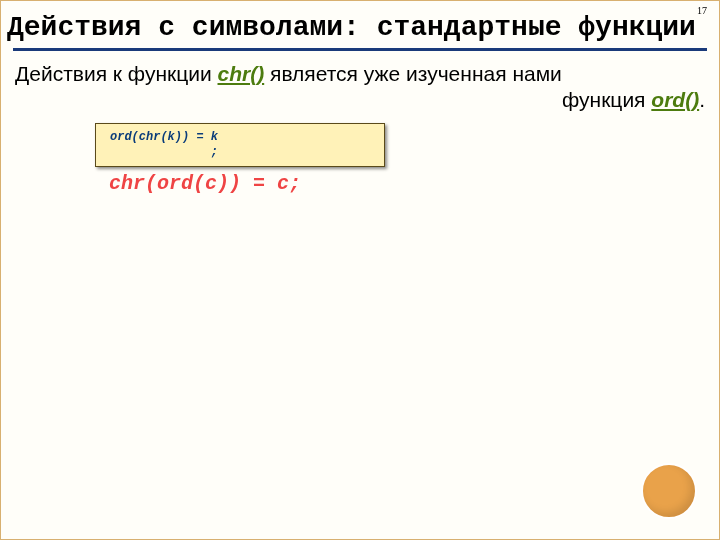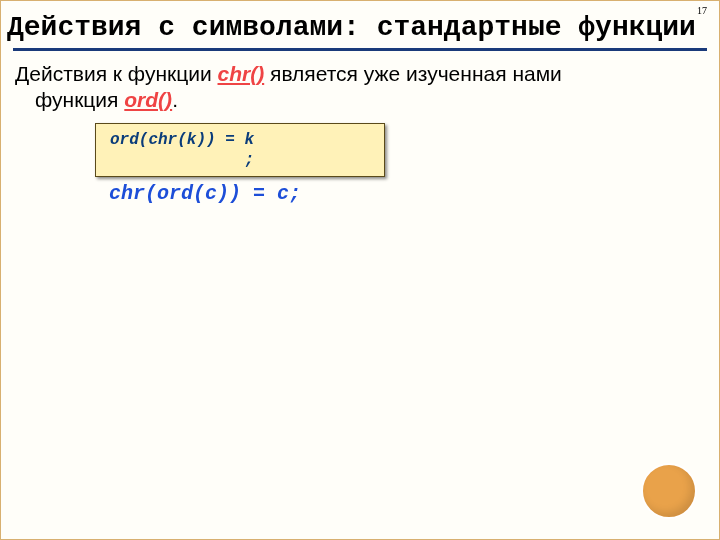--- a/index.html
+++ b/index.html
@@ -42,26 +42,27 @@
     border-top: 3px solid #1a3a7a;
   }
   .body {
     margin: 0 14px;
     font-family: Arial, sans-serif;
     font-size: 21px;
     line-height: 1.25;
   }
   .indent {
     margin-left: 20px;
+    text-align: right;
   }
   .kw {
     font-weight: bold;
     font-style: italic;
     text-decoration: underline;
-    color: #ef4444;
+    color: #4d7c0f;
   }
   .var-k {
     font-weight: bold;
     font-style: italic;
     color: #b00000;
   }
   .var-c {
     font-weight: bold;
     font-style: italic;
     color: #0a3c7a;
@@ -71,31 +72,31 @@
     width: 290px;
   }
   .codebox {
     background: #fff2b8;
     border: 1px solid #5a4a1a;
     box-shadow: 2px 2px 3px rgba(0,0,0,0.45);
     padding: 6px 10px 6px 14px;
     font-family: "Courier New", monospace;
     font-weight: bold;
     font-style: italic;
-    font-size: 16px;
+    font-size: 12px;
     color: #0a3c7a;
     line-height: 1.25;
     white-space: pre;
   }
   .code-after {
     font-family: "Courier New", monospace;
     font-weight: bold;
     font-style: italic;
     font-size: 20px;
-    color: #1d4ed8;
+    color: #ef4444;
     white-space: pre;
     margin-left: 14px;
     margin-top: 4px;
   }
   .circle {
     position: absolute;
     right: 22px;
     bottom: 20px;
     width: 52px;
     height: 52px;

